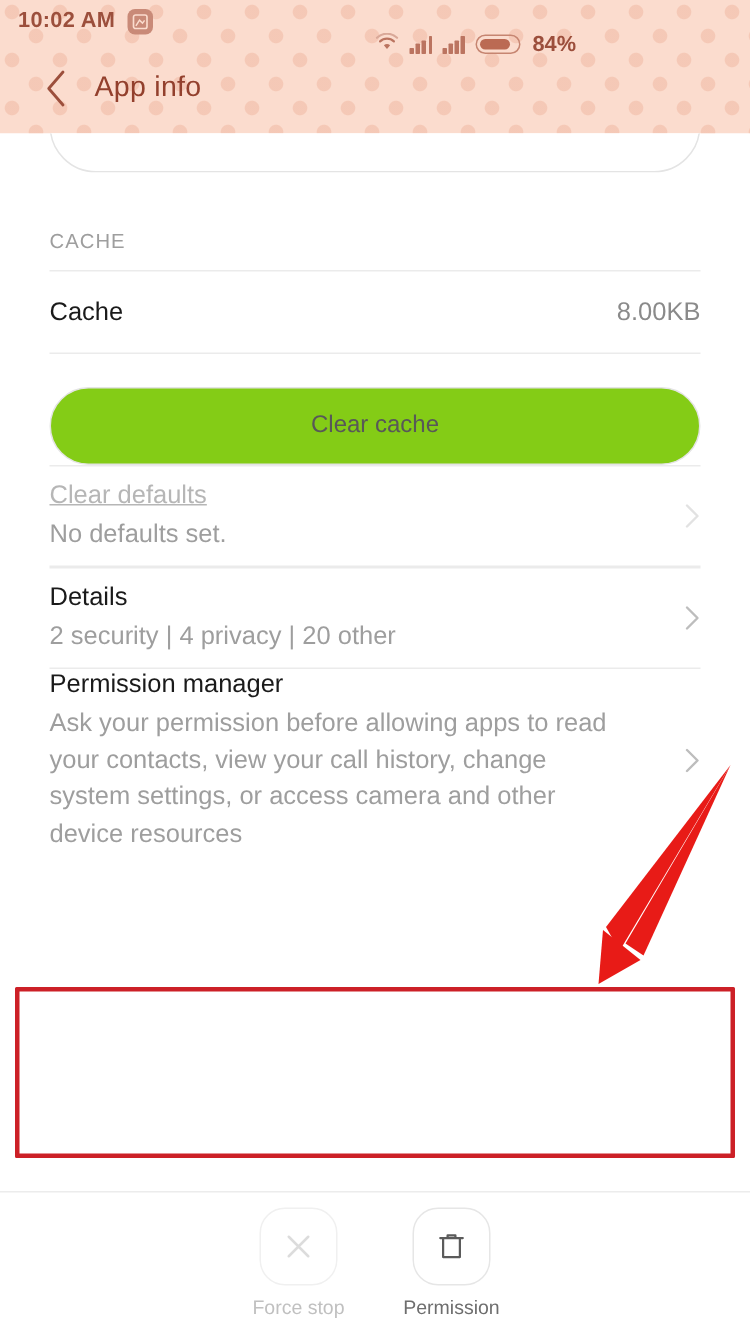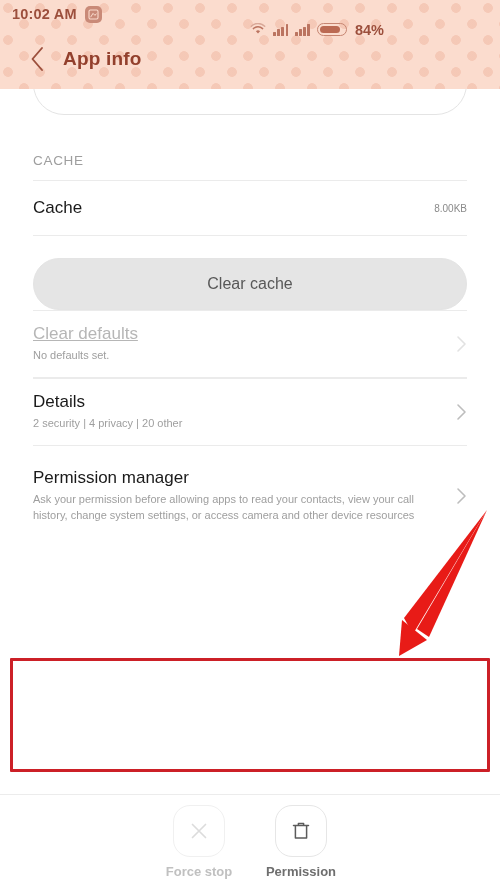--- a/index.html
+++ b/index.html
@@ -41,64 +41,64 @@
   .bars i:nth-child(3){height:9px;} .bars i:nth-child(4){height:12px;}
   .batt {
     width:30px; height:13px; border:1.6px solid #c68571; border-radius:7px;
     padding:1.6px; display:flex; align-items:center;
   }
   .batt > span { display:block; height:100%; width:84%; background:#bb6a53; border-radius:5px; }
 
   .appbar { position:absolute; left:0; top:28px; width:500px; height:61px;
             display:flex; align-items:center; padding-left:20px; }
   .backbtn { width:34px; height:34px; display:flex; align-items:center; justify-content:center; }
-  .appbar-title { font-size:19px; font-weight:bold; color:#93402d; margin-left:9px; letter-spacing:.2px; }
+  .appbar-title { font-size:19px; font-weight:normal; color:#93402d; margin-left:9px; letter-spacing:.2px; }
 
   
   .content { position:absolute; top:89px; left:0; width:500px; height:705px; background:#fff; }
 
   .pill-clip { height:26px; overflow:hidden; position:relative; }
   .pill-top {
     position:absolute; left:33px; right:33px; top:-36px; height:62px;
     border:1px solid #e4e4e4; border-radius:31px; background:#fff;
   }
 
   .sec-head {
     font-size:13.5px; color:#9e9e9e; letter-spacing:.7px;
     padding:38px 33px 12px 33px;
   }
   .rule { height:1px; background:#ebebeb; margin:0 33px; }
 
   .row { display:flex; align-items:center; padding:0 33px; min-height:54px; position:relative; }
   .row-main { flex:1; min-width:0; }
   .row-title { font-size:17px; color:#1a1a1a; }
   .row-title.dim { color:#b6b6b6;text-decoration:underline; }
-  .row-sub { font-size:11px; color:#9e9e9e; margin-top:4px; line-height:1.45; }
-  .row-value { font-size:10px; color:#8a8a8a; margin-left:12px; white-space:nowrap; }
+  .row-sub { font-size:17px; color:#9e9e9e; margin-top:4px; line-height:1.45; }
+  .row-value { font-size:17px; color:#8a8a8a; margin-left:12px; white-space:nowrap; }
   .chev { width:22px; display:flex; justify-content:flex-end; margin-left:10px; }
 
   .btn-wrap { padding:22px 33px 0 33px; }
   .pill-btn {
-    height:52px; border:1px solid #e4e4e4; border-radius:26px; background:#e5e5e5;
+    height:52px; border:1px solid #e4e4e4; border-radius:26px; background:#84cc16;
     display:flex; align-items:center; justify-content:center;
     font-size:16px; color:#585858;
   }
 
   
   .bottombar {
     position:absolute; left:0; bottom:0; width:500px; height:94px; background:#fff;
     border-top:1px solid #ececec; display:flex; align-items:center; justify-content:center; gap:24px;
   }
   .act { width:78px; display:flex; flex-direction:column; align-items:center; }
   .squircle {
     width:52px; height:52px; border-radius:17px; border:1px solid #e6e6e6;
     display:flex; align-items:center; justify-content:center; background:#fff;
   }
   .squircle.dim { border-color:#f0f0f0; }
-  .act-label { font-size:13px; color:#6e6e6e; margin-top:7px;font-weight:bold; }
+  .act-label { font-size:13px; color:#6e6e6e; margin-top:7px; }
   .act-label.dim { color:#c0c0c0; }
 
   
   .anno { position:absolute; left:0; top:0; width:500px; height:888px; pointer-events:none; }
   .hilite {
     position:absolute; left:10px; top:658px; width:480px; height:114px;
     border:3px solid #cc2027; border-radius:1px;
   }
 </style>
 </head>

